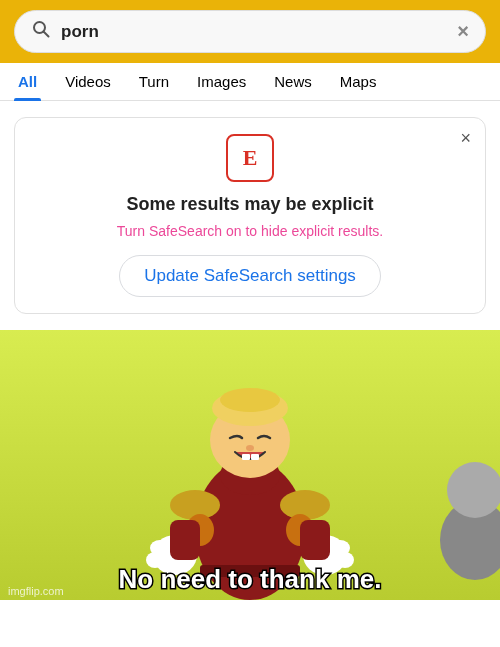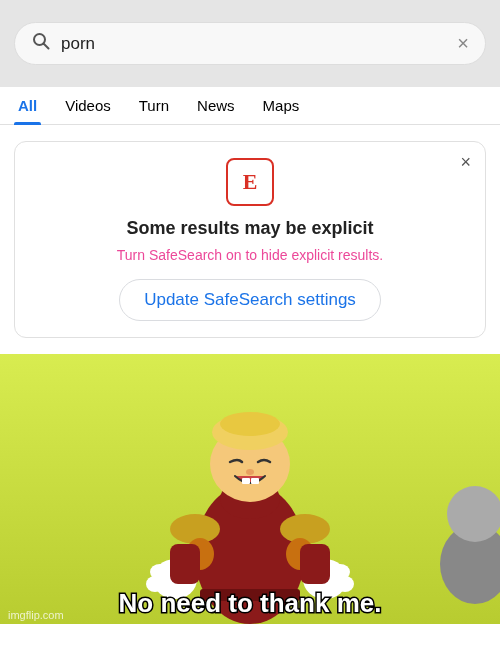--- a/index.html
+++ b/index.html
@@ -7,22 +7,23 @@
     body {
       width: 500px;
       height: 647px;
       background: #fff;
       font-family: -apple-system, 'Helvetica Neue', Arial, sans-serif;
       overflow: hidden;
     }
 
     
     .search-bar-container {
-      padding: 22px 14px;
-      background: #e5e5e5;
+      padding: 10px 14px;
+      background: #eab308;
+      font-weight: bold;
     }
 
     .search-bar {
       display: flex;
       align-items: center;
       border: 1px solid #ddd;
       border-radius: 24px;
       padding: 8px 16px;
       background: #f8f8f8;
       gap: 10px;
@@ -179,20 +180,23 @@
   <div class="tab-item active">
     <span>All</span>
   </div>
   <div class="tab-item">
     <span>Videos</span>
   </div>
   <div class="tab-item">
     <span>Turn</span>
   </div>
   <div class="tab-item">
+    <span>Images</span>
+  </div>
+  <div class="tab-item">
     <span>News</span>
   </div>
   <div class="tab-item">
     <span>Maps</span>
   </div>
 </div>
 
 <div class="safe-search-card">
   <span class="safe-search-close">×</span>
   <div class="explicit-icon">

